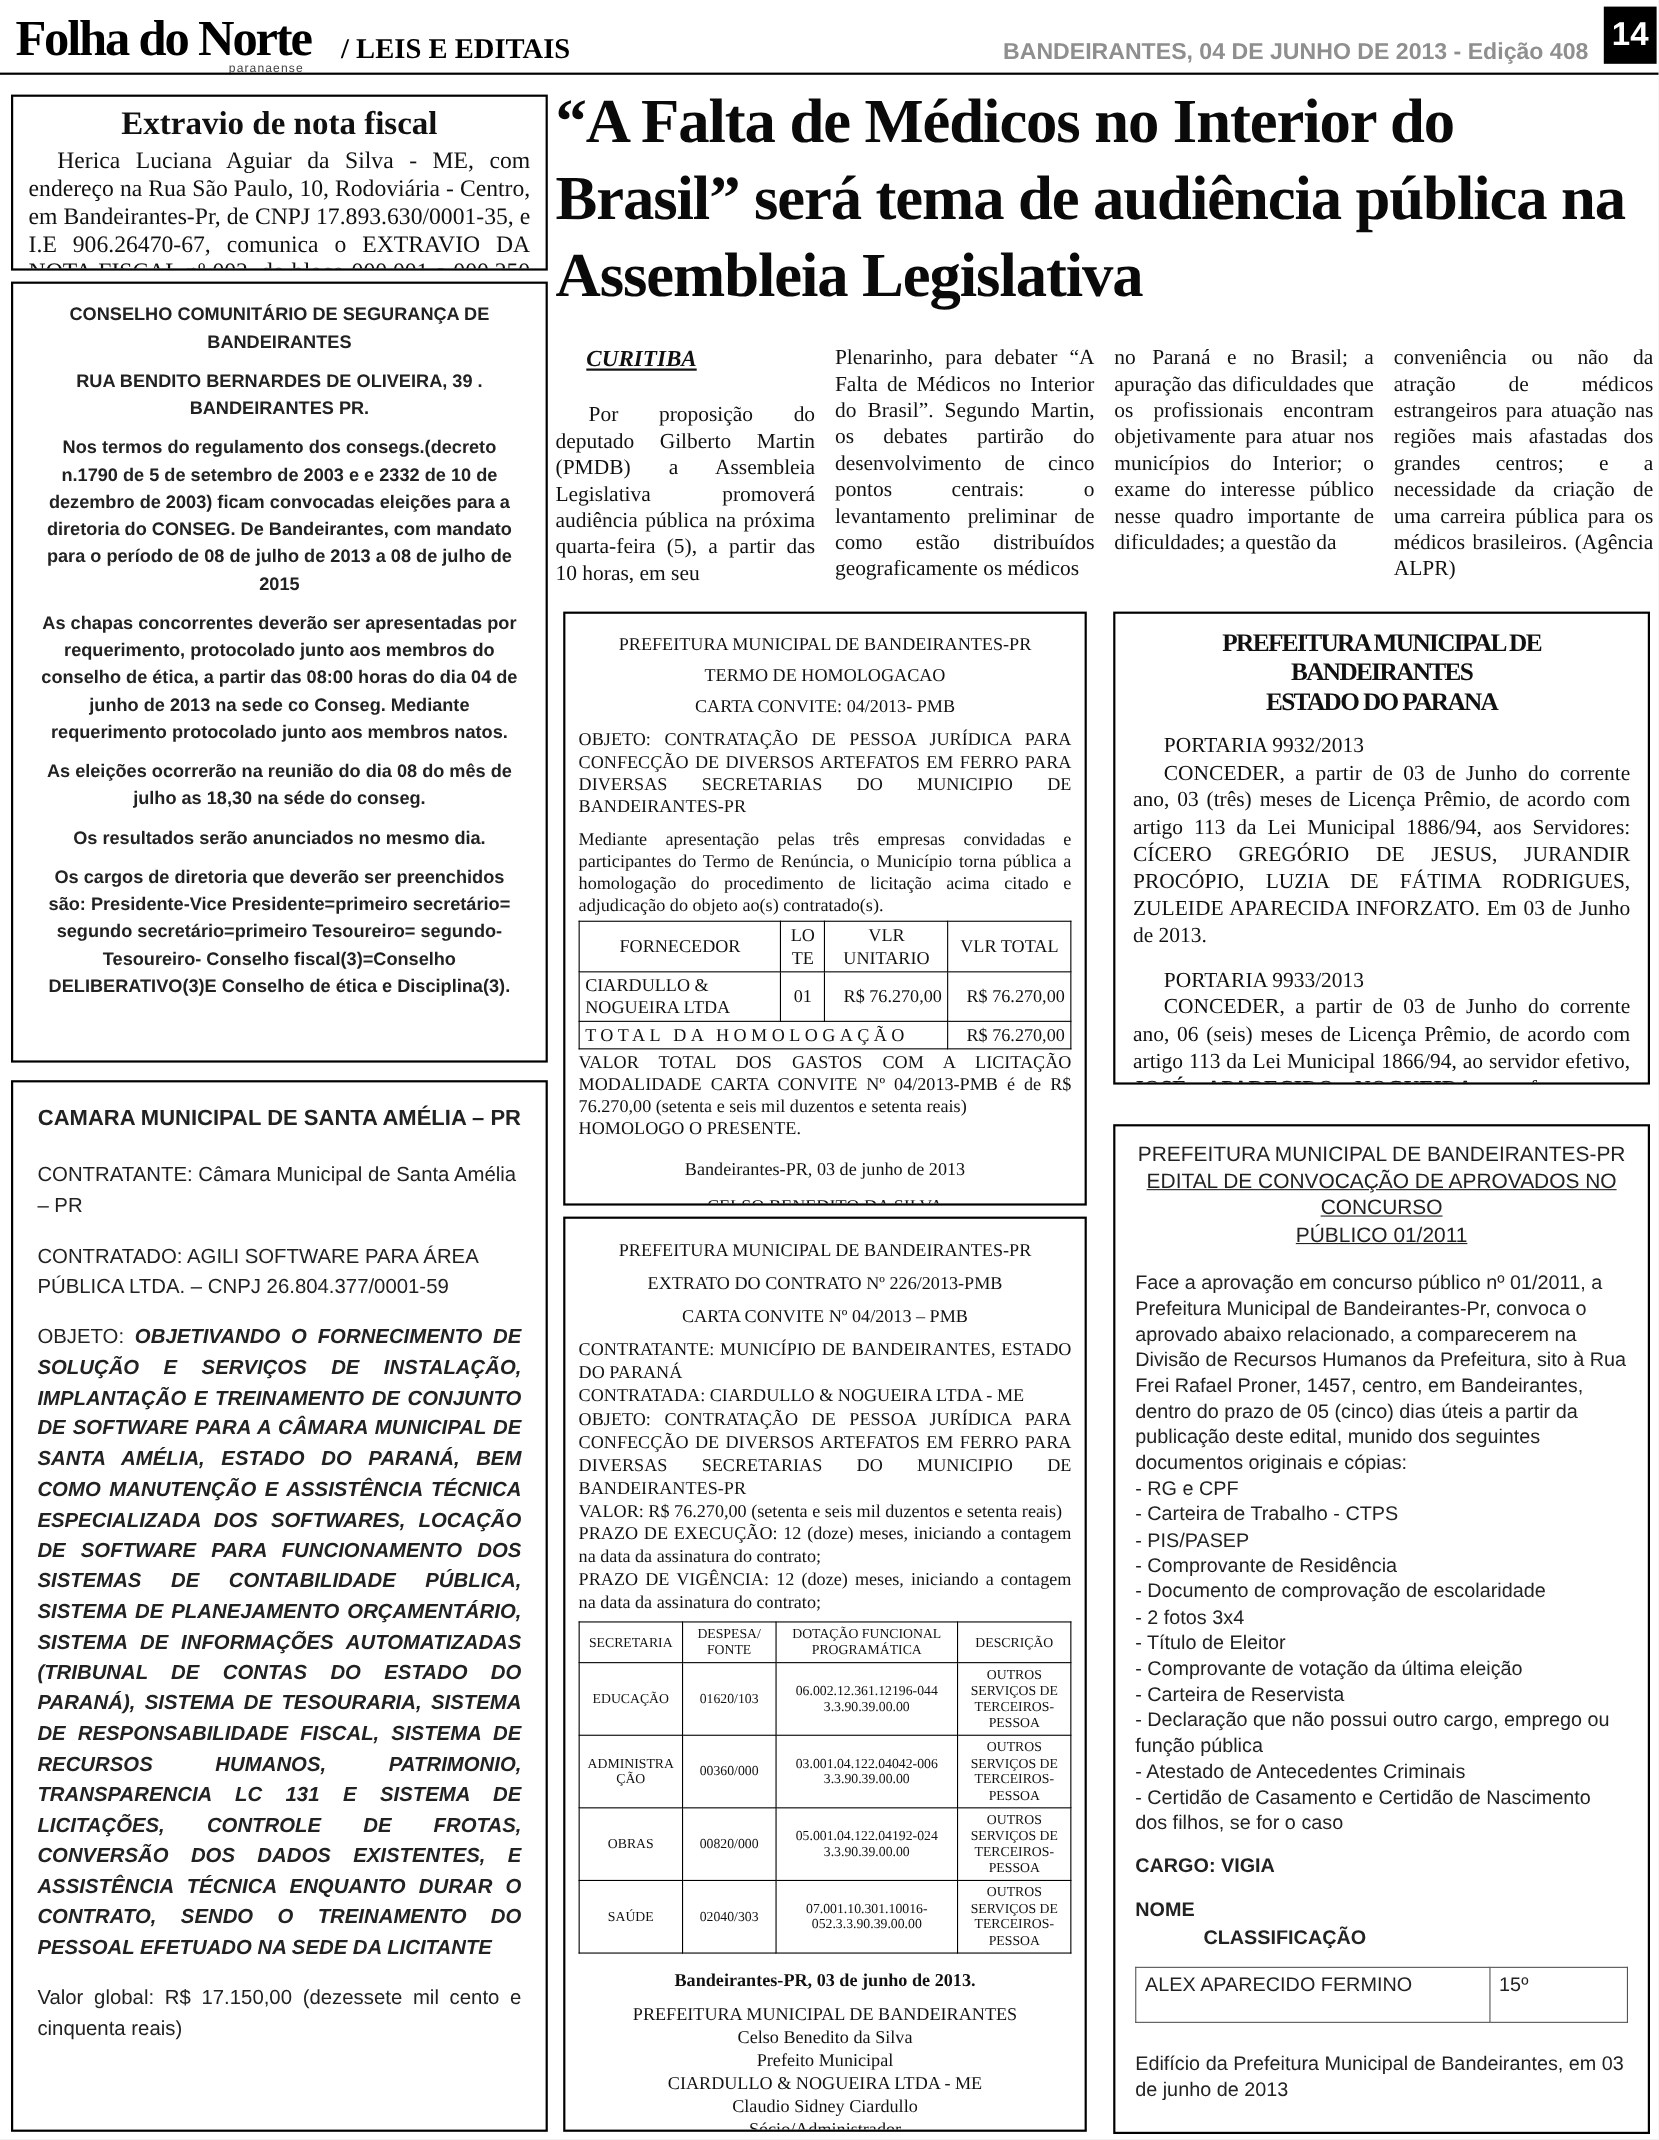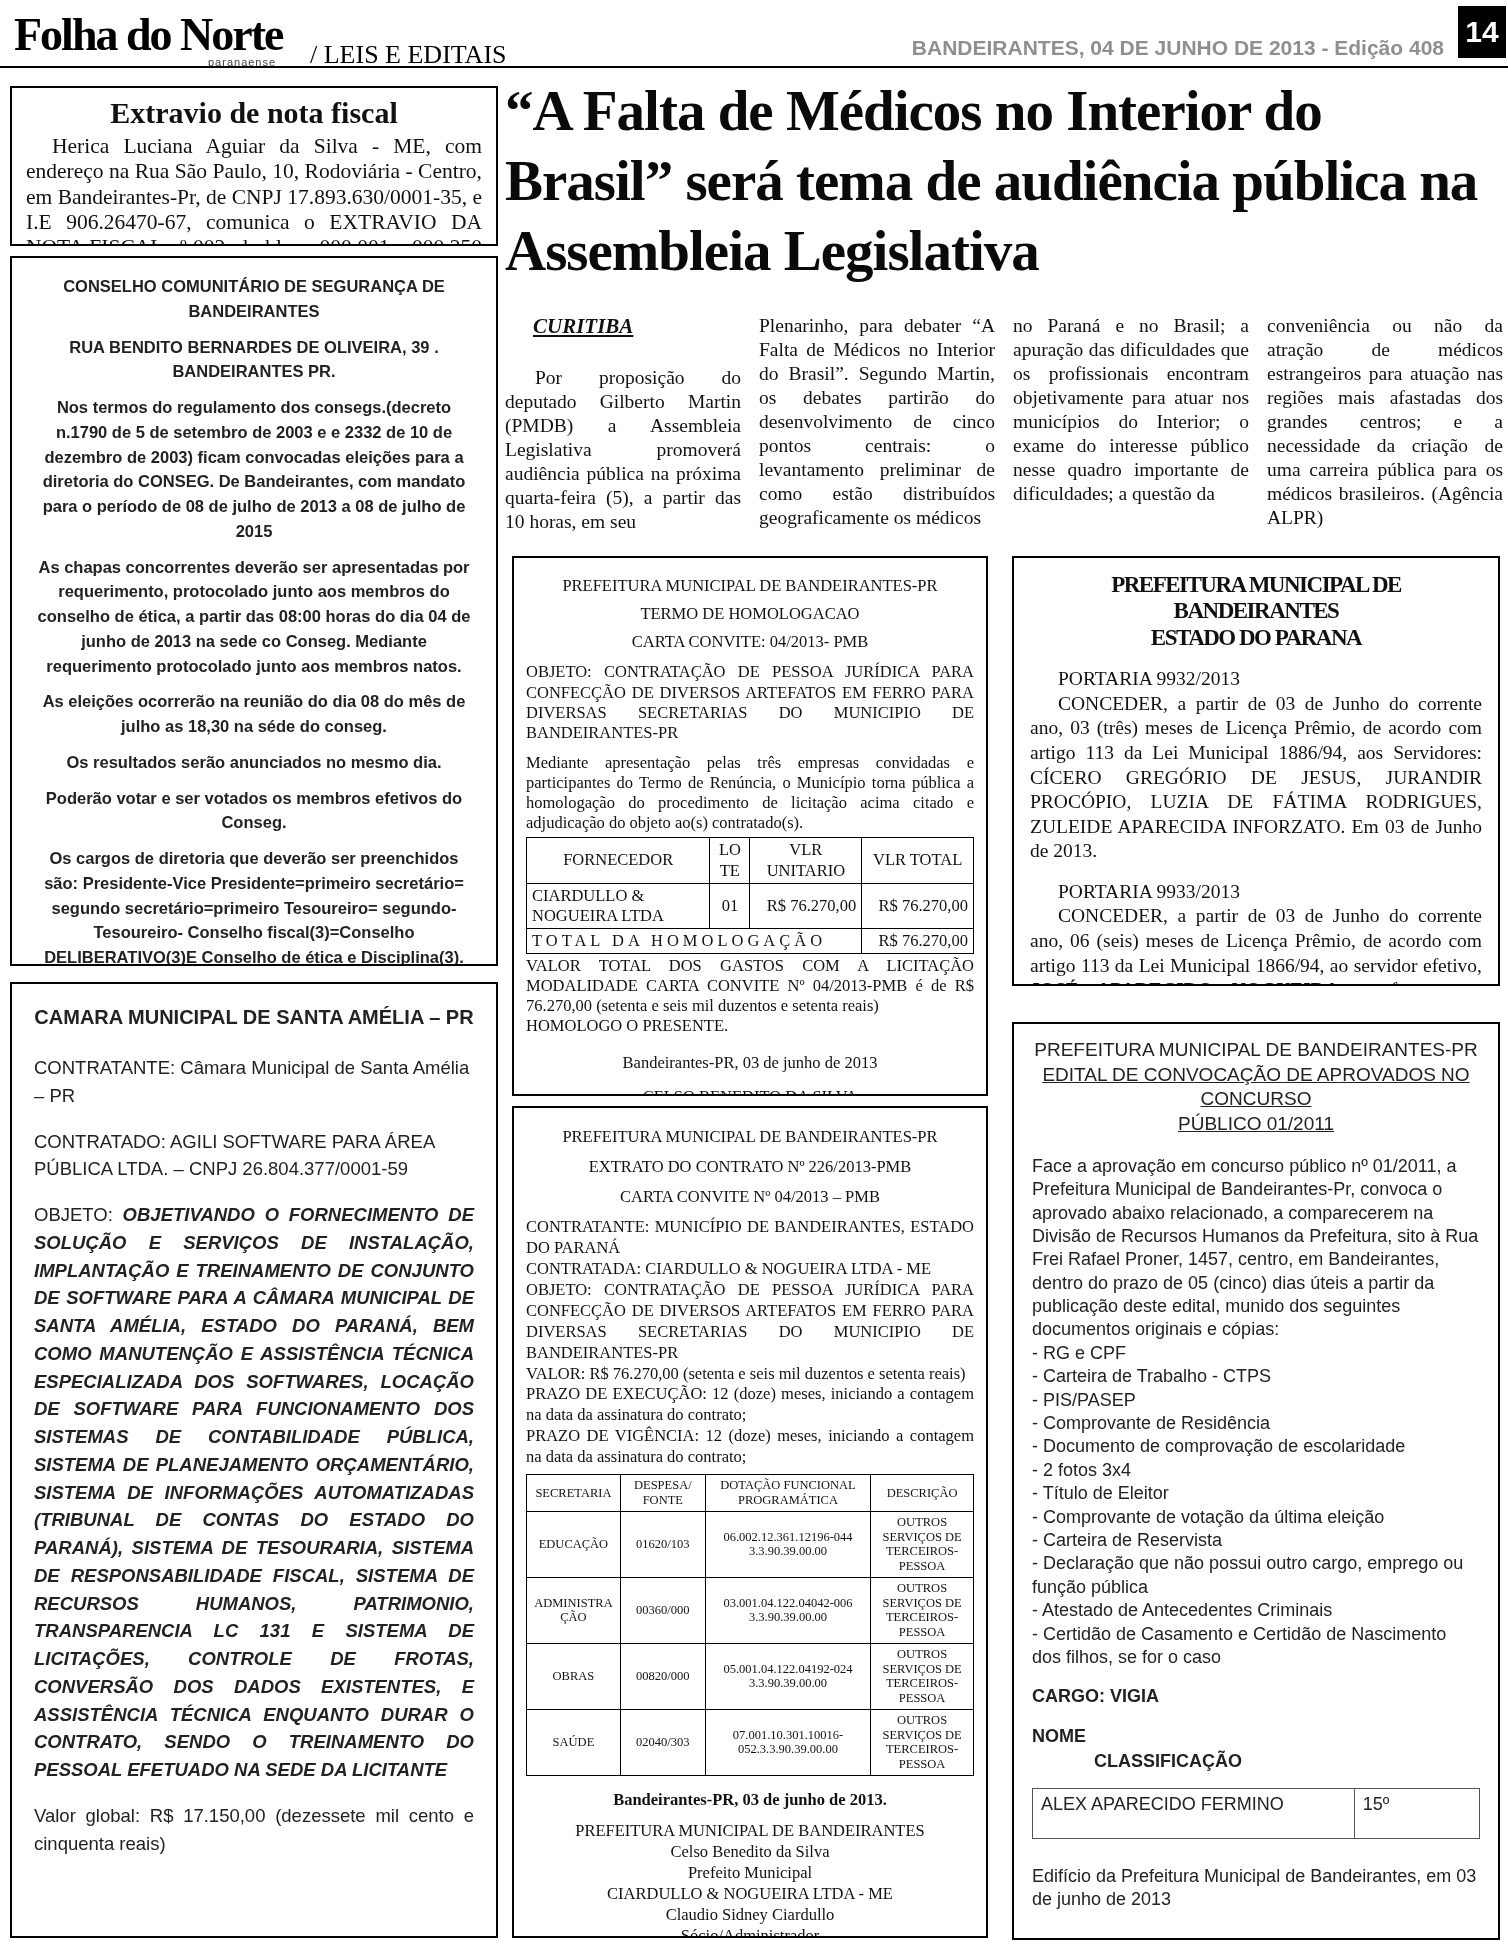--- a/index.html
+++ b/index.html
@@ -3,21 +3,21 @@
 <meta charset="utf-8">
 <style>
   html,body{margin:0;padding:0;background:#e8e8e8;}
   #page{position:relative;width:1508px;height:1945px;background:#ffffff;color:#111;overflow:hidden;margin:0 auto;}
   .serif{font-family:"Liberation Serif",serif;}
   .sans{font-family:"Liberation Sans",sans-serif;}
 
   
   .logo{position:absolute;left:14px;top:8px;font-family:"Liberation Serif",serif;font-weight:bold;font-size:46px;letter-spacing:-2px;color:#000;}
   .logo-sub{position:absolute;left:208px;top:56px;font-family:"Liberation Sans",sans-serif;font-size:11px;color:#444;letter-spacing:1px;}
-  .section-title{position:absolute;left:310px;top:40px;font-family:"Liberation Serif",serif;font-weight:normal;font-size:26px;color:#000;}
+  .section-title{position:absolute;left:310px;top:30px;font-family:"Liberation Serif",serif;font-weight:bold;font-size:26px;color:#000;}
   .date-line{position:absolute;right:64px;top:36px;font-family:"Liberation Sans",sans-serif;font-weight:bold;font-size:21px;color:#8f8f8f;}
   .page-badge{position:absolute;right:2px;top:6px;width:48px;height:52px;background:#000;color:#fff;font-family:"Liberation Sans",sans-serif;font-weight:bold;font-size:30px;display:flex;align-items:center;justify-content:center;}
   .header-rule{position:absolute;left:0;top:66px;width:1508px;height:2px;background:#000;}
 
   
   .box{position:absolute;border:2px solid #000;background:#fff;overflow:hidden;box-sizing:border-box;}
 
   
   #extravio{left:10px;top:86px;width:488px;height:160px;padding:6px 14px;}
   #extravio .t{text-align:center;font-weight:bold;font-size:30px;margin:2px 0 4px 0;}
@@ -103,21 +103,20 @@
     <div class="b">Herica Luciana Aguiar da Silva - ME, com endereço na Rua São Paulo, 10, Rodoviária - Centro, em Bandeirantes-Pr, de CNPJ 17.893.630/0001-35, e I.E 906.26470-67, comunica o EXTRAVIO DA NOTA FISCAL nº 002, do bloco 000.001 a 000.250 - AIDF nº 55728402-46.</div>
   </div>
 
   <div id="conselho" class="box sans">
     <p>CONSELHO COMUNITÁRIO DE SEGURANÇA DE BANDEIRANTES</p>
     <p>RUA BENDITO BERNARDES DE OLIVEIRA, 39 . BANDEIRANTES PR.</p>
     <p>Nos termos do regulamento dos consegs.(decreto n.1790 de 5 de setembro de 2003 e e 2332 de 10 de dezembro de 2003) ficam convocadas  eleições para a diretoria do CONSEG. De Bandeirantes, com mandato para o período de 08 de julho de 2013 a 08 de julho de 2015</p>
     <p>As chapas concorrentes deverão ser apresentadas por requerimento, protocolado junto aos membros do conselho de ética, a partir das 08:00 horas do dia 04 de junho de 2013 na sede co Conseg. Mediante requerimento protocolado junto aos membros  natos.</p>
     <p>As eleições ocorrerão na reunião do dia 08 do  mês de julho as 18,30 na séde do conseg.</p>
     <p>Os resultados  serão anunciados no mesmo dia.</p>
-    <p>Poderão votar e ser votados os membros efetivos do Conseg.</p>
     <p>Os cargos de diretoria que deverão ser  preenchidos são: Presidente-Vice Presidente=primeiro secretário= segundo secretário=primeiro Tesoureiro= segundo-Tesoureiro- Conselho fiscal(3)=Conselho DELIBERATIVO(3)E Conselho de ética e Disciplina(3).</p>
 
   </div>
 
   <div id="camara" class="box sans">
     <div class="t">CAMARA MUNICIPAL DE SANTA AMÉLIA – PR</div>
     <p>CONTRATANTE: Câmara Municipal de Santa Amélia – PR</p>
     <p>CONTRATADO: AGILI SOFTWARE PARA ÁREA PÚBLICA LTDA. – CNPJ 26.804.377/0001-59</p>
     <p class="just objeto"><span>OBJETO: </span><b>OBJETIVANDO O FORNECIMENTO DE SOLUÇÃO E SERVIÇOS DE INSTALAÇÃO, IMPLANTAÇÃO E TREINAMENTO DE CONJUNTO DE SOFTWARE PARA A CÂMARA MUNICIPAL DE SANTA AMÉLIA, ESTADO DO PARANÁ, BEM COMO MANUTENÇÃO E ASSISTÊNCIA TÉCNICA ESPECIALIZADA DOS SOFTWARES, LOCAÇÃO DE SOFTWARE PARA FUNCIONAMENTO DOS SISTEMAS DE CONTABILIDADE PÚBLICA, SISTEMA DE PLANEJAMENTO ORÇAMENTÁRIO, SISTEMA DE INFORMAÇÕES AUTOMATIZADAS (TRIBUNAL DE CONTAS DO ESTADO DO PARANÁ), SISTEMA DE TESOURARIA, SISTEMA DE RESPONSABILIDADE FISCAL, SISTEMA DE RECURSOS HUMANOS, PATRIMONIO, TRANSPARENCIA LC 131 E SISTEMA DE LICITAÇÕES, CONTROLE DE FROTAS, CONVERSÃO DOS DADOS EXISTENTES, E ASSISTÊNCIA TÉCNICA ENQUANTO DURAR O CONTRATO, SENDO O TREINAMENTO DO PESSOAL EFETUADO NA SEDE DA LICITANTE</b></p>
     <p class="just">Valor global: R$ 17.150,00 (dezessete mil cento e cinquenta reais)</p>

